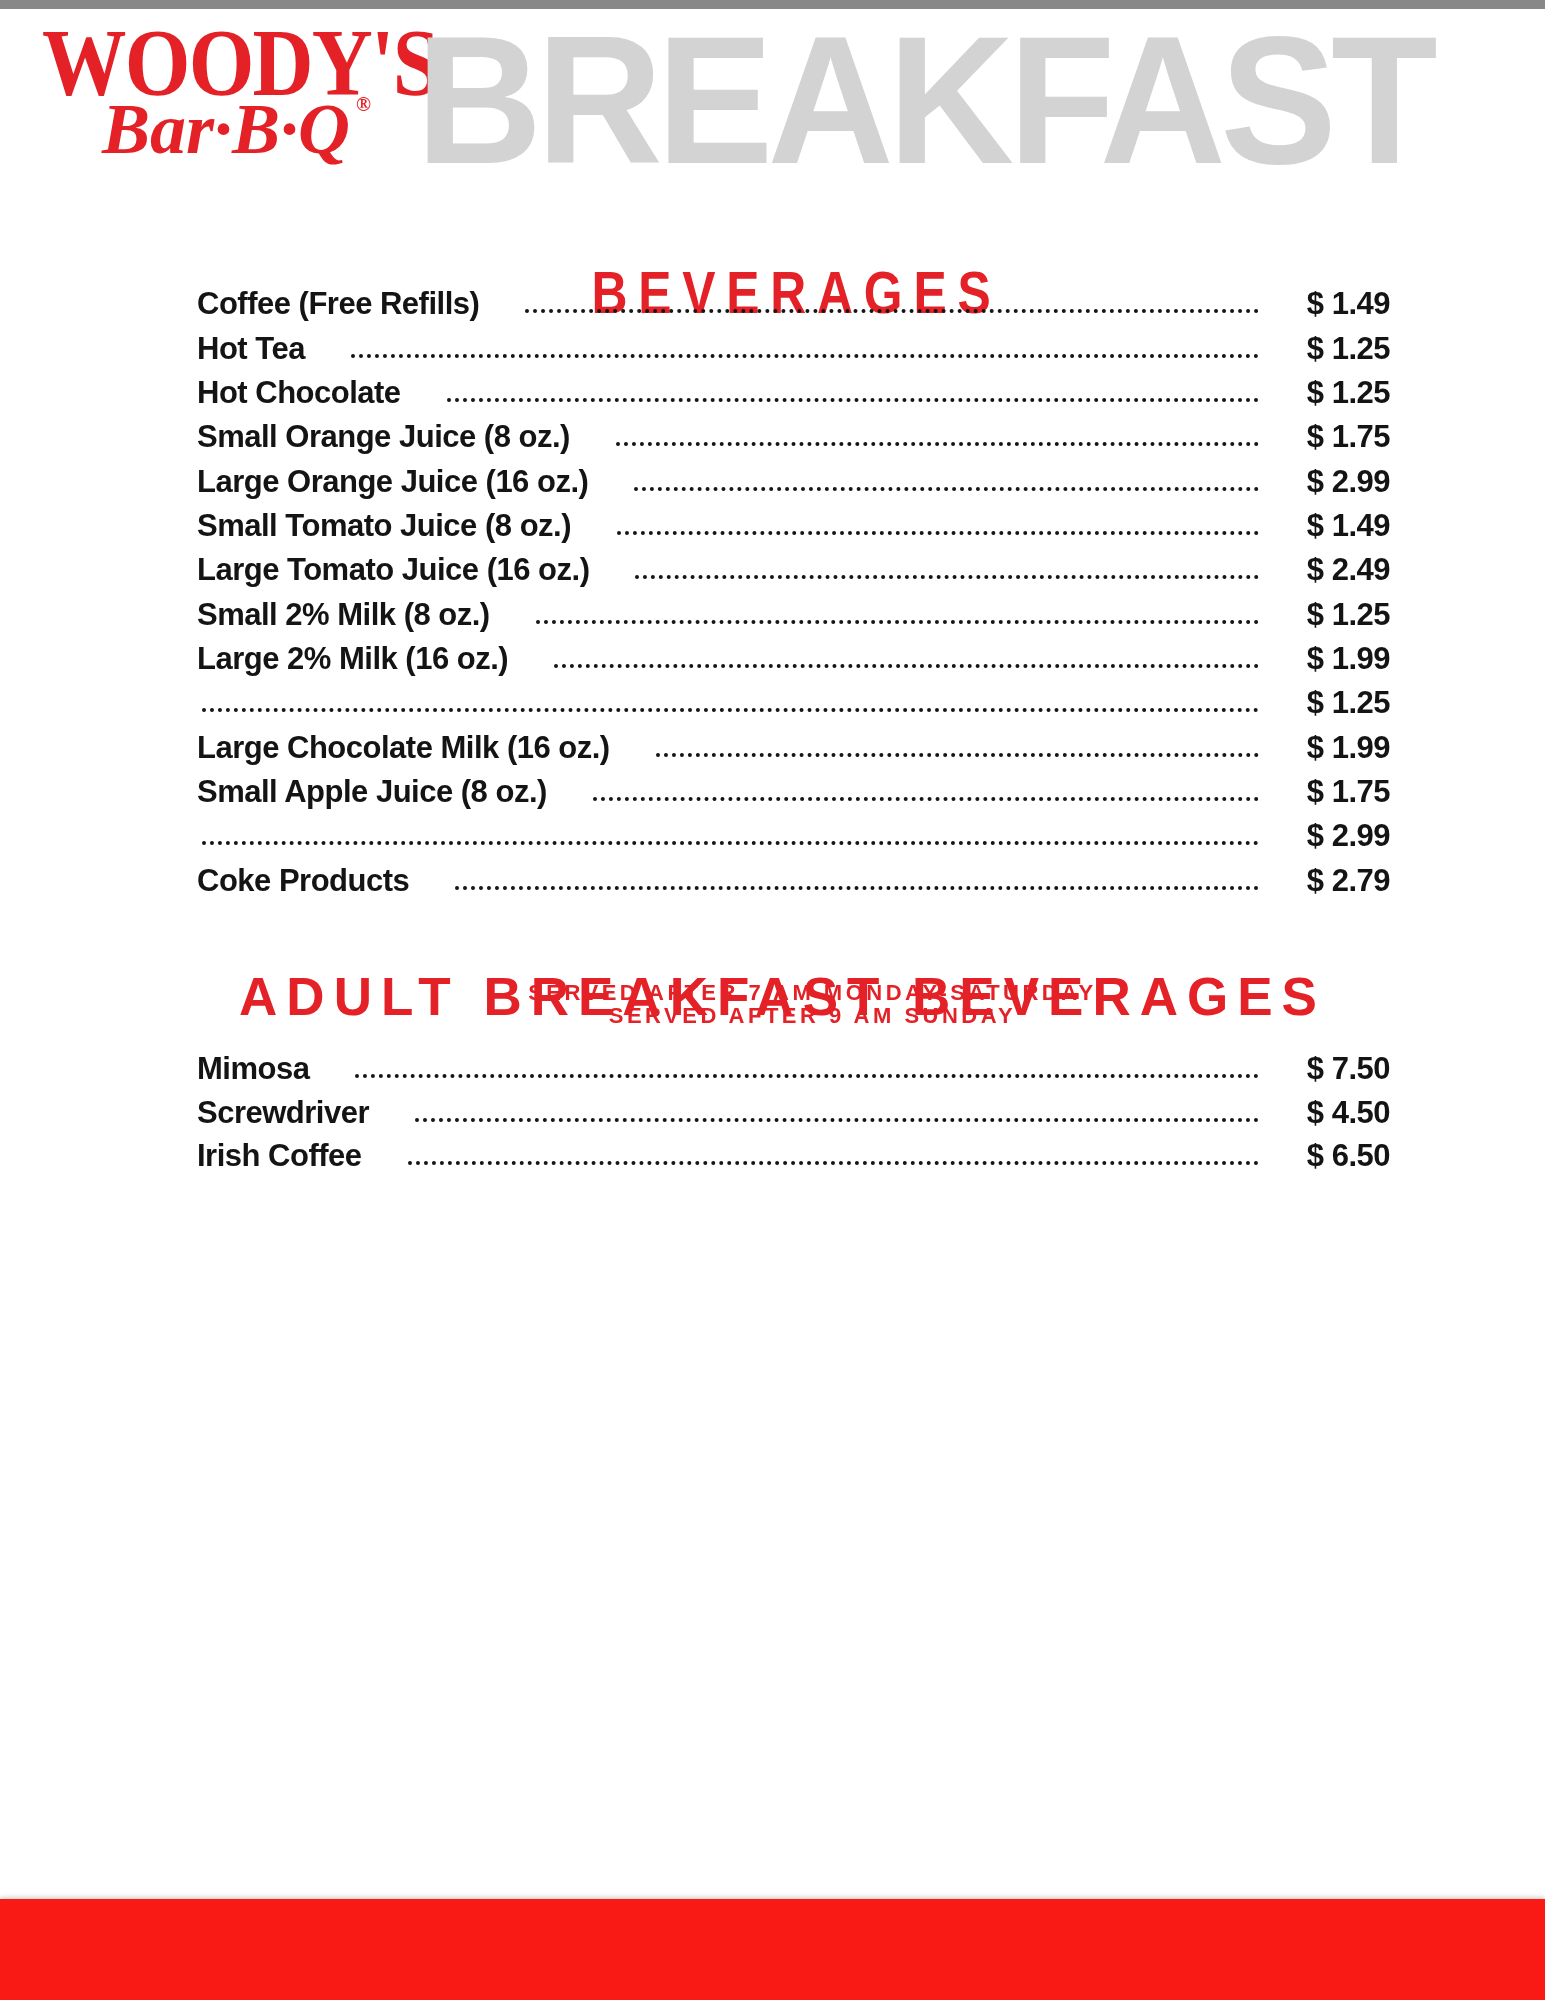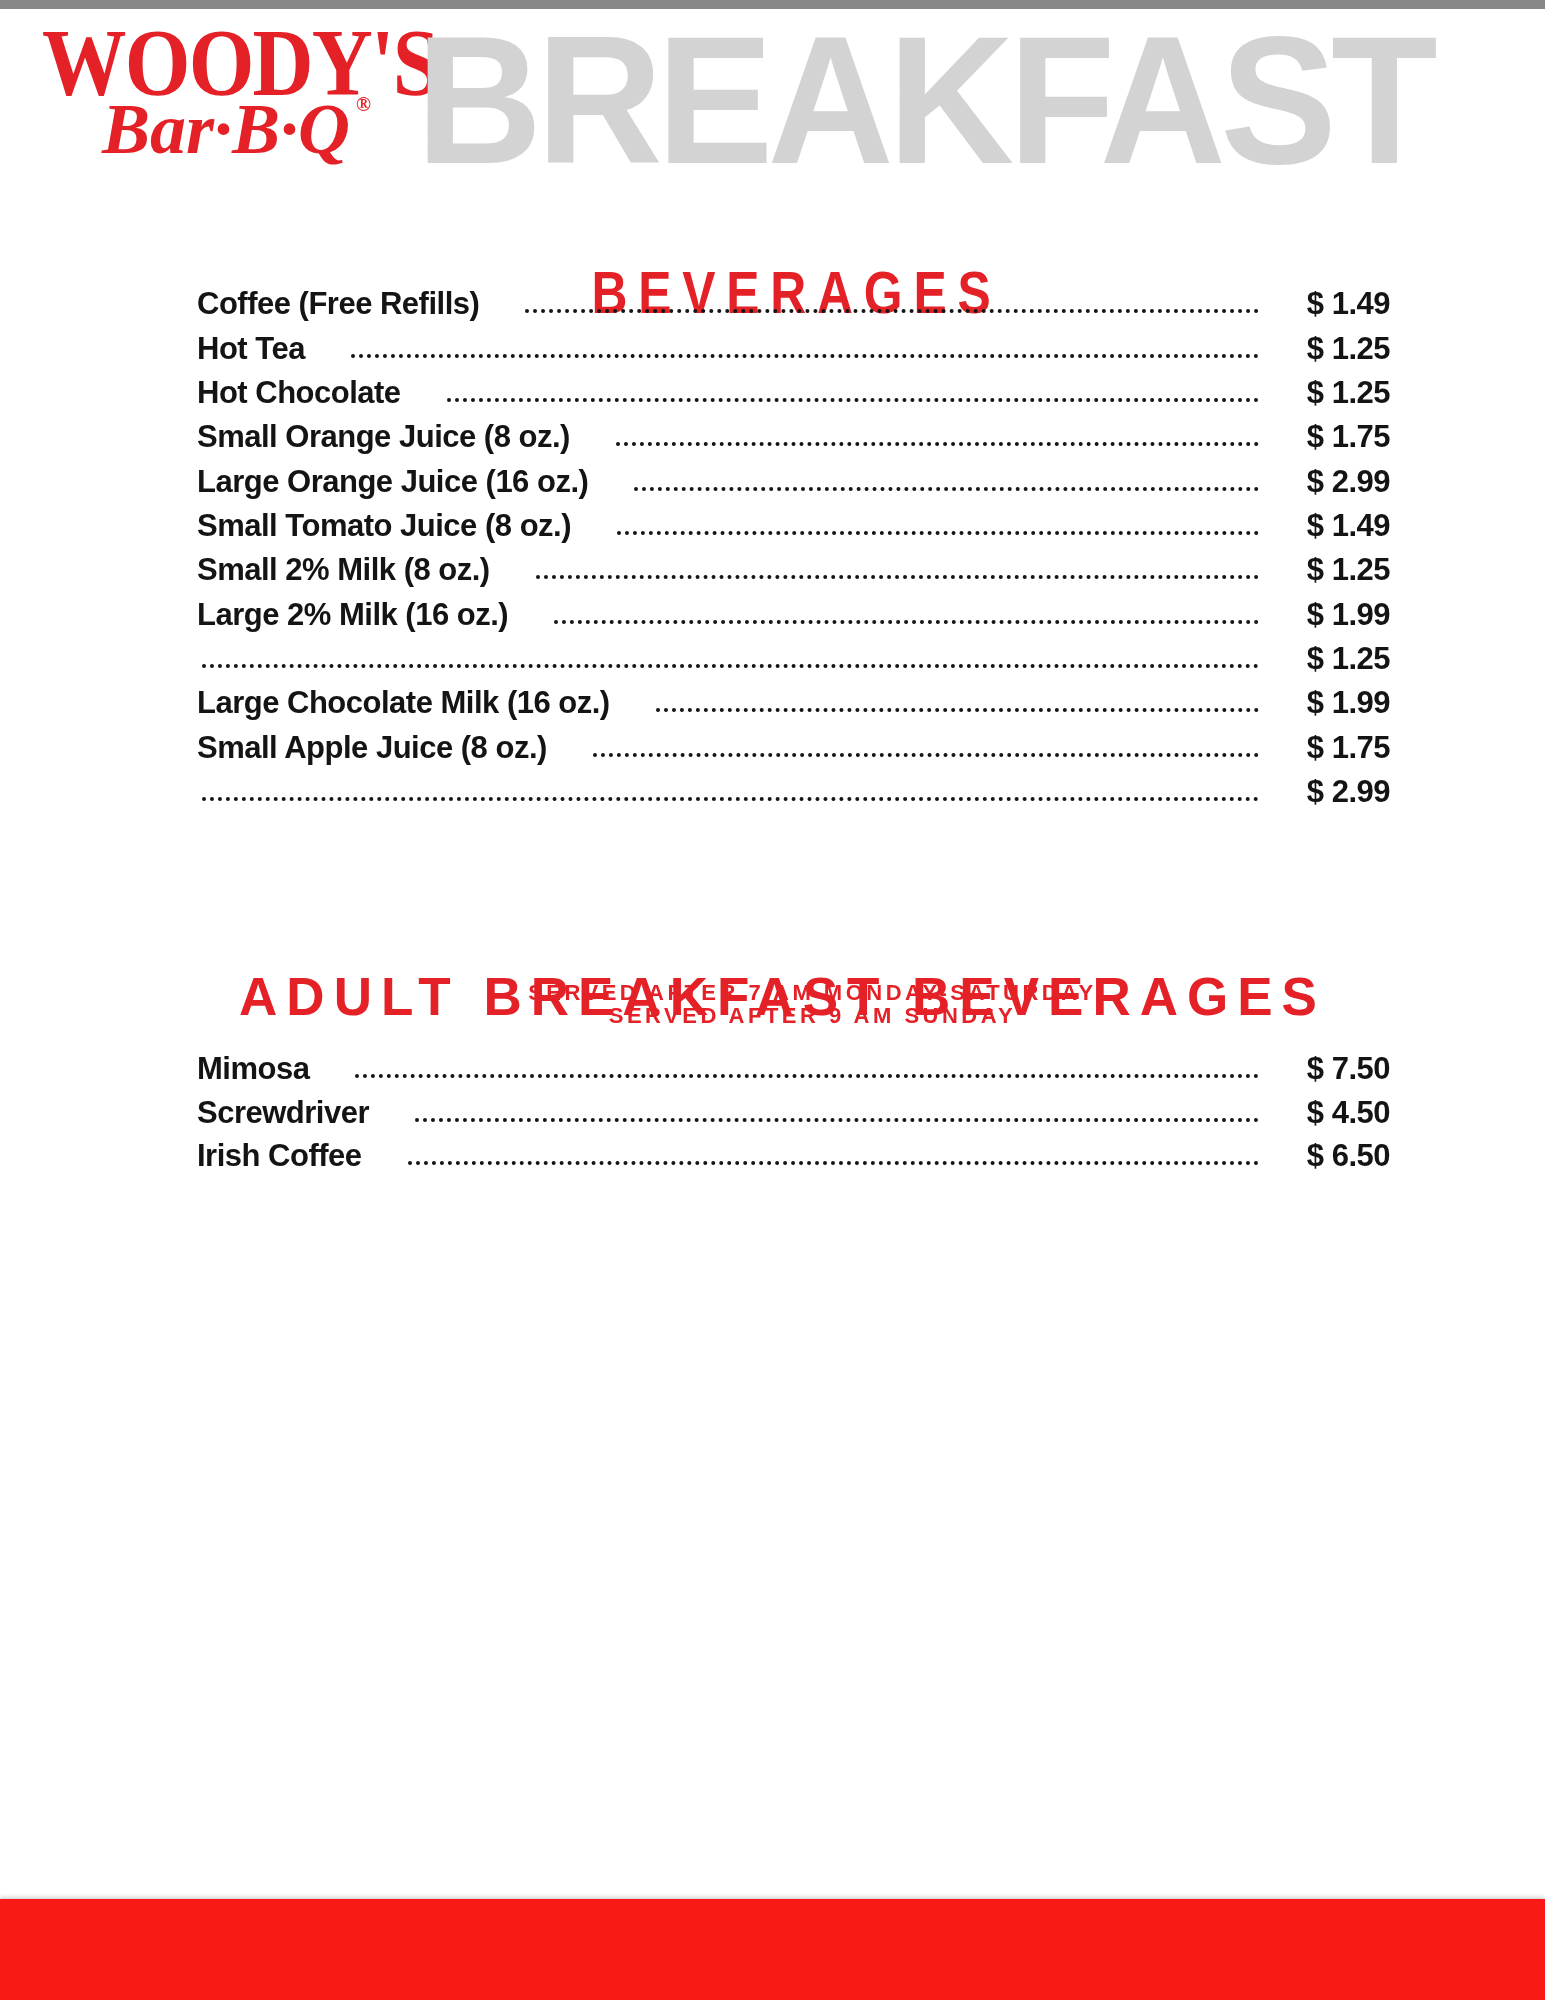--- a/index.html
+++ b/index.html
@@ -120,20 +120,25 @@
     <span class="leader"></span>
     <span class="item-price">$ 2.99</span>
   </div>
 
   <div class="row">
     <span class="item-name">Small Tomato Juice (8 oz.)</span>
     <span class="leader"></span>
     <span class="item-price">$ 1.49</span>
   </div>
 
+  <div class="row">
+    <span class="item-name">Large Tomato Juice (16 oz.)</span>
+    <span class="leader"></span>
+    <span class="item-price">$ 2.49</span>
+  </div>
 
   <div class="row">
     <span class="item-name">Small 2% Milk (8 oz.)</span>
     <span class="leader"></span>
     <span class="item-price">$ 1.25</span>
   </div>
 
   <div class="row">
     <span class="item-name">Large 2% Milk (16 oz.)</span>
     <span class="leader"></span>
@@ -155,20 +160,25 @@
     <span class="item-name">Small Apple Juice (8 oz.)</span>
     <span class="leader"></span>
     <span class="item-price">$ 1.75</span>
   </div>
 
   <div class="row">
     <span class="leader"></span>
     <span class="item-price">$ 2.99</span>
   </div>
 
+  <div class="row">
+    <span class="item-name">Coke Products</span>
+    <span class="leader"></span>
+    <span class="item-price">$ 2.79</span>
+  </div>
 </div>
   </section>
 
   <section>
     <h2 class="section-title title-adult">ADULT BREAKFAST BEVERAGES</h2>
     <div class="section-subtitle subtitle-1">SERVED AFTER 7 AM MONDAY-SATURDAY</div>
     <div class="section-subtitle subtitle-2">SERVED AFTER 9 AM SUNDAY</div>
     <div class="rows rows-adult">
 
   <div class="row">

